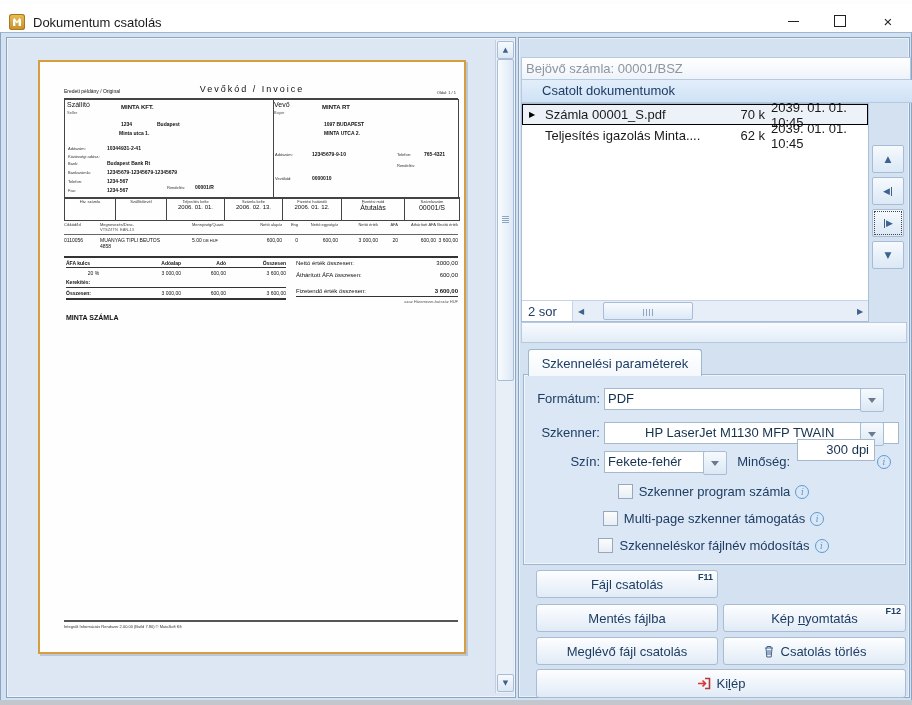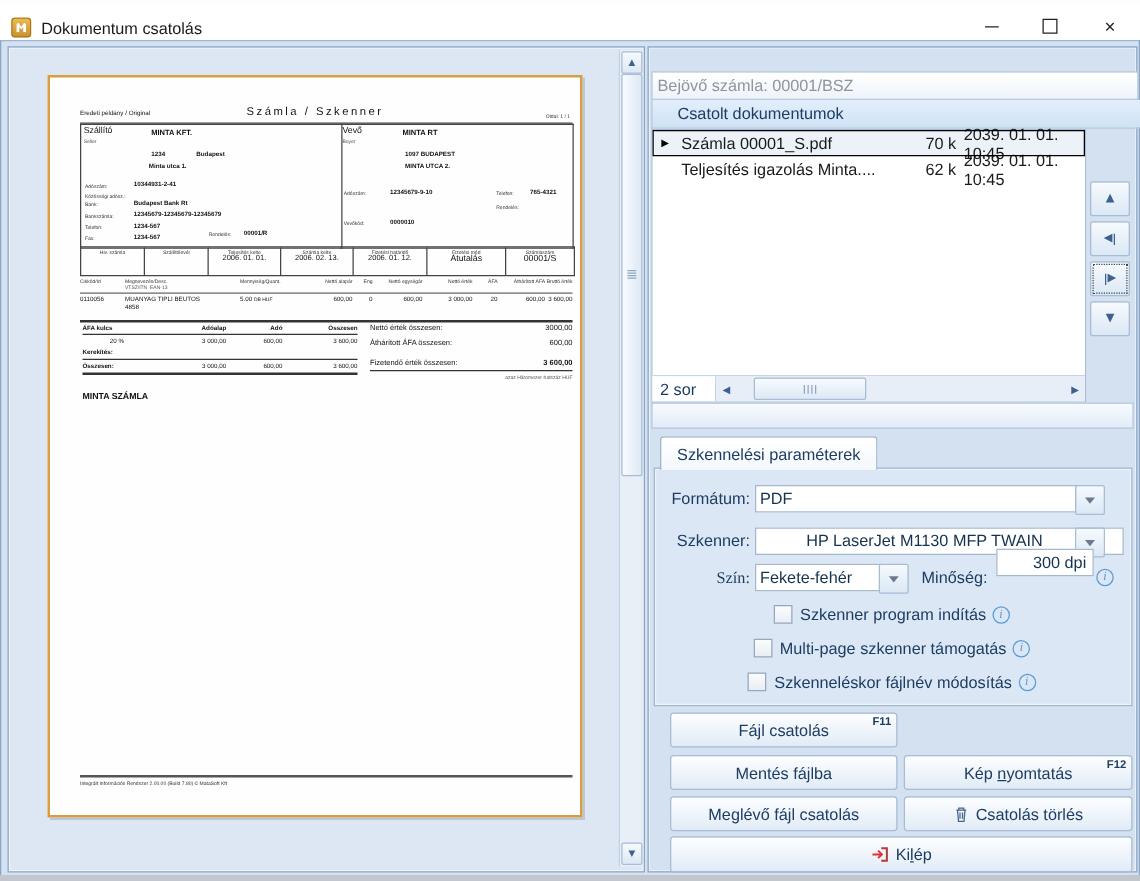--- a/index.html
+++ b/index.html
@@ -126,21 +126,21 @@
       </div>
   </div>
 
   <div class="abs" id="body"></div>
 
   <div class="abs" id="preview-panel">
 
     <div class="abs" id="doc-page">
 
       <div class="inv t5" style="left:24px;top:26px;">Eredeti példány / Original</div>
-      <div class="inv" style="left:0;right:0;top:22px;text-align:center;font-size:9px;letter-spacing:2px;">Számla / Szkenner</div>
+      <div class="inv" style="left:0;right:0;top:22px;text-align:center;font-size:9px;letter-spacing:2px;">Vevőkód / Invoice</div>
       <div class="inv t4" style="right:8px;top:28px;">Oldal: 1 / 1</div>
       <div class="inv" style="left:24px;right:6px;top:36px;border-top:1px solid #444;"></div>
 
       <div class="inv inv-box" style="left:24px;top:37px;width:208px;height:98px;">
         <div class="inv t7" style="left:2px;top:1px;">Szállító</div>
         <div class="inv t4" style="left:2px;top:10px;color:#555;">Seller</div>
         <div class="inv t6 bold" style="left:56px;top:4px;">MINTA KFT.</div>
         <div class="inv t5 bold" style="left:56px;top:21px;">1234</div>
         <div class="inv t5 bold" style="left:92px;top:21px;">Budapest</div>
         <div class="inv t5 bold" style="left:54px;top:30px;">Minta utca 1.</div>
@@ -362,32 +362,32 @@
   <div class="combo-arrow" style="left:860px;top:388px;">
       <s></s>
     </div>
 
   <div class="field-label" style="left:500px;top:425px;width:100px;">Szkenner:</div>
   <div class="combo-field" style="left:604px;top:422px;width:250px;padding-left:40px;">HP LaserJet M1130 MFP TWAIN</div>
   <div class="combo-arrow" style="left:860px;top:422px;">
       <s></s>
     </div>
 
-  <div class="field-label" style="left:500px;top:454px;width:100px;font-family:Liberation Serif, serif;">Szín:</div>
+  <div class="field-label" style="left:500px;top:454px;width:100px;">Szín:</div>
   <div class="combo-field" style="left:604px;top:451px;width:94px;">Fekete-fehér</div>
   <div class="combo-arrow" style="left:703px;top:451px;">
       <s></s>
     </div>
   <div class="field-label" style="left:720px;top:454px;width:70px;">Minőség:</div>
   <div class="combo-field qty-field" style="left:797px;top:439px;width:68px;">300 dpi</div>
   <div class="info-icon" style="left:877px;top:455px;">i</div>
 
   <div class="cbrow" style="top:484px;">
     <span class="checkbox"></span>
-    <span>Szkenner program indítás</span>
+    <span>Szkenner program számla</span>
     <span class="info-icon">i</span>
   </div>
   <div class="cbrow" style="top:511px;">
     <span class="checkbox"></span>
     <span>Multi-page szkenner támogatás</span>
     <span class="info-icon">i</span>
   </div>
   <div class="cbrow" style="top:538px;">
     <span class="checkbox"></span>
     <span>Szkenneléskor fájlnév módosítás</span>

